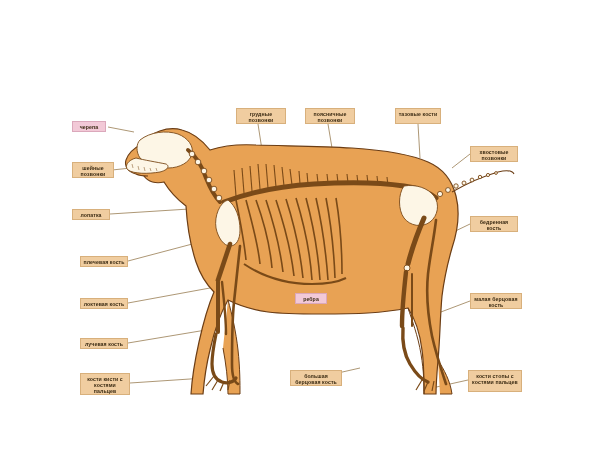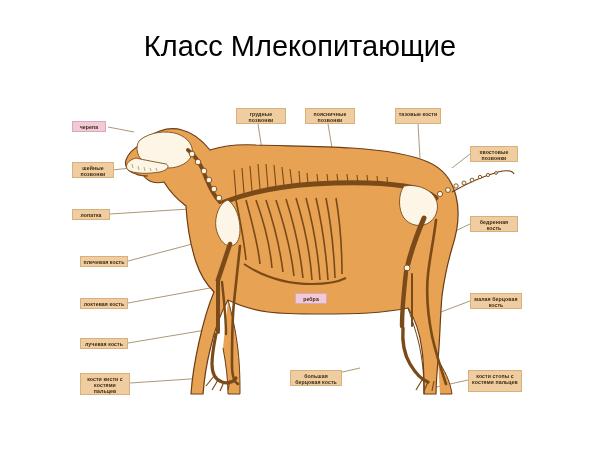--- a/index.html
+++ b/index.html
@@ -58,21 +58,20 @@
   .label.pink {
     background: #f2c9d7;
     border: 1px solid #dba8bb;
   }
 </style>
 </head>
 <body>
 
 <div id="page">
 
-  <div id="title">Класс Млекопитающие</div>
 
   <div id="figure">
 
     <svg width="600" height="330" viewBox="0 0 600 330">
 
       <g stroke="#8a6a3a" stroke-width="0.7" fill="none">
         <path d="M108 39 L134 44"></path>
         <path d="M112 82 L150 78"></path>
         <path d="M110 126 L205 120"></path>
         <path d="M128 173 L215 150"></path>

